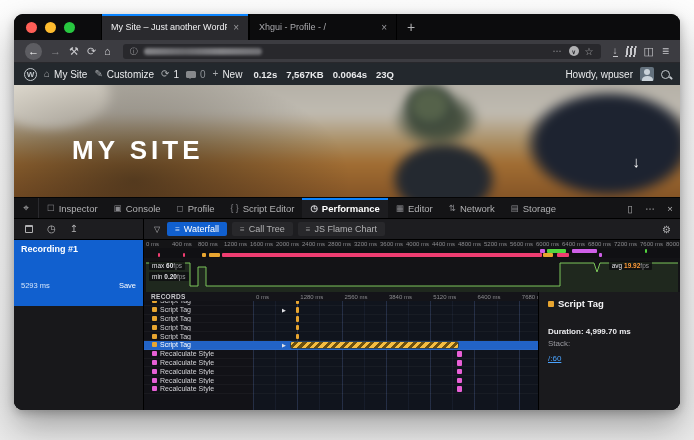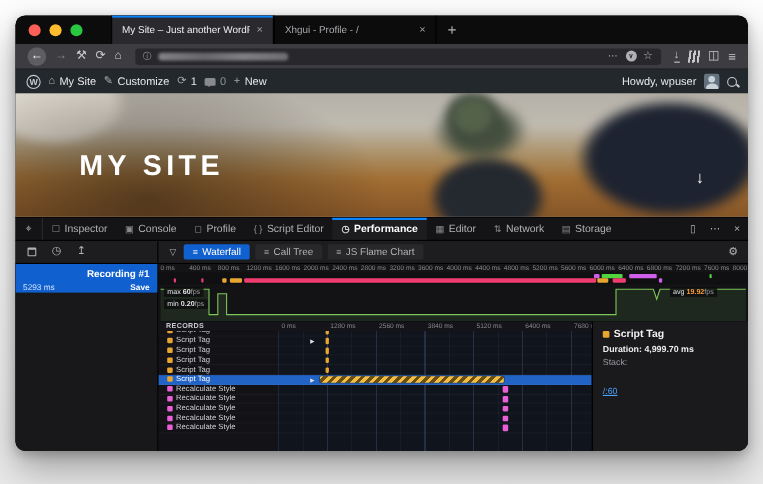--- a/index.html
+++ b/index.html
@@ -97,25 +97,25 @@
   .pt-ic{font-size:10px;line-height:1;}
   .pt-filter{margin:0 7px 0 10px;font-size:8px;}
   .pt-views{display:flex;gap:5px;}
   .pt-view{display:flex;gap:4px;align-items:center;padding:2px 8px;border-radius:2px;background:#28282b;}
   .pt-view.active{background:#1160cf;color:#fff;}
   .pt-view .vic{font-size:8px;opacity:.8;}
   .pt-gear{margin-left:auto;padding-right:9px;font-size:10px;}
   
   .perf-main{position:relative;height:174px;background:#0f0f11;}
   .rec-sidebar{position:absolute;left:0;top:0;bottom:0;width:130px;background:#18181b;border-right:1px solid #000;box-sizing:border-box;}
-  .rec-item{background:#1160cf;padding:4px 7px 0;text-align:right;}
+  .rec-item{background:#1160cf;padding:4px 7px 16px;}
   .rec-name{font-size:9px;color:#fff;font-weight:700;}
   .rec-meta{display:flex;justify-content:space-between;margin-top:3px;align-items:baseline;}
   .rec-dur{font-size:7.5px;color:#d5e5fa;}
-  .rec-save{font-size:7.5px;color:#fff;font-weight:700;}
+  .rec-save{font-size:7.5px;color:#fff;font-weight:400;margin-top:24px;}
   .right-area{position:absolute;left:130px;right:0;top:0;bottom:0;}
   .ov-ruler{position:absolute;left:0;right:0;top:0;height:8px;background:#141416;border-bottom:1px solid #0a0a0b;overflow:hidden;}
   .ov-tick{position:absolute;top:1px;font-size:6px;color:#8a8a8e;white-space:nowrap;}
   .ov-strip{position:absolute;left:0;right:0;top:8px;height:10px;background:#101013;border-bottom:1px solid #0a0a0b;}
   .ovm{position:absolute;height:3.8px;border-radius:1px;min-width:2px;}
   .row0{top:1px;}.row1{top:5.4px;}
   .c-pink{background:#ef3d71}.c-orange{background:#e8a530}.c-green{background:#52d43f}.c-violet{background:#cf5fe8}
   .fps{position:absolute;left:0;right:0;top:18px;height:34px;background:#131316;border-bottom:1px solid #000;}
   .fps svg{position:absolute;inset:0;width:100%;height:100%;}
   .fps-badge{position:absolute;font-size:6.5px;color:#e4e4e8;background:rgba(14,14,16,.82);
@@ -145,23 +145,23 @@
   .expander{position:absolute;left:29px;top:1px;font-size:5px;color:#e0e0e4;}
   .mark{position:absolute;top:1.5px;height:5.5px;border-radius:1px;}
   .mk-script{background:#e8a530}.mk-style{background:#e85fd6}
   .bar-hatch{position:absolute;top:1px;height:6.5px;border-radius:1px;
     background:repeating-linear-gradient(-45deg,#f5bd42 0 3px,#6b4f0e 3px 6px);
     box-shadow:0 0 0 .5px #2c2205;}
   .detail-panel{position:absolute;top:52px;left:394px;right:0;bottom:0;background:#1a1a1d;
                 border-left:1px solid #000;padding:6px 9px;box-sizing:border-box;}
   .dp-title{display:flex;align-items:center;gap:4px;font-size:9.5px;font-weight:700;color:#f2f2f4;}
   .dp-sw{width:6px;height:6px;background:#e8a530;border-radius:1px;}
-  .dp-dur{margin-top:4px;font-size:8px;color:#ececef;font-weight:700;}
+  .dp-dur{margin-top:18px;font-size:8px;color:#ececef;font-weight:700;}
   .dp-stack{margin-top:3px;font-size:8px;color:#9a9aa0;}
-  .dp-link{margin-top:17px;font-size:8px;color:#4aa3ff;text-decoration:underline;cursor:pointer;}
+  .dp-link{margin-top:6px;font-size:8px;color:#4aa3ff;text-decoration:underline;cursor:pointer;}
 </style>
 </head>
 <body>
 
 <div class="window">
 
   <div class="titlebar">
     <div class="lights">
       <span class="light l-red"></span>
       <span class="light l-yellow"></span>
@@ -213,20 +213,26 @@
       <span class="ab-ic">⟳</span>
       <span>1</span>
     </span>
     <span class="ab-group">
       <span class="bubble"></span>
       <span class="ab-dim">0</span>
     </span>
     <span class="ab-group">
       <span class="ab-ic">+</span>
       <span>New</span>
+    </span>
+    <span class="ab-stats">
+      <span>0.12s</span>
+      <span>7,567KB</span>
+      <span>0.0064s</span>
+      <span>23Q</span>
     </span>
     <span class="spacer"></span>
     <span>Howdy, wpuser</span>
     <span class="avatar"></span>
     <span class="magnifier"></span>
   </div>
 
   <div class="hero">
     <div class="hero-photo"></div>
     <div class="hero-shade"></div>

